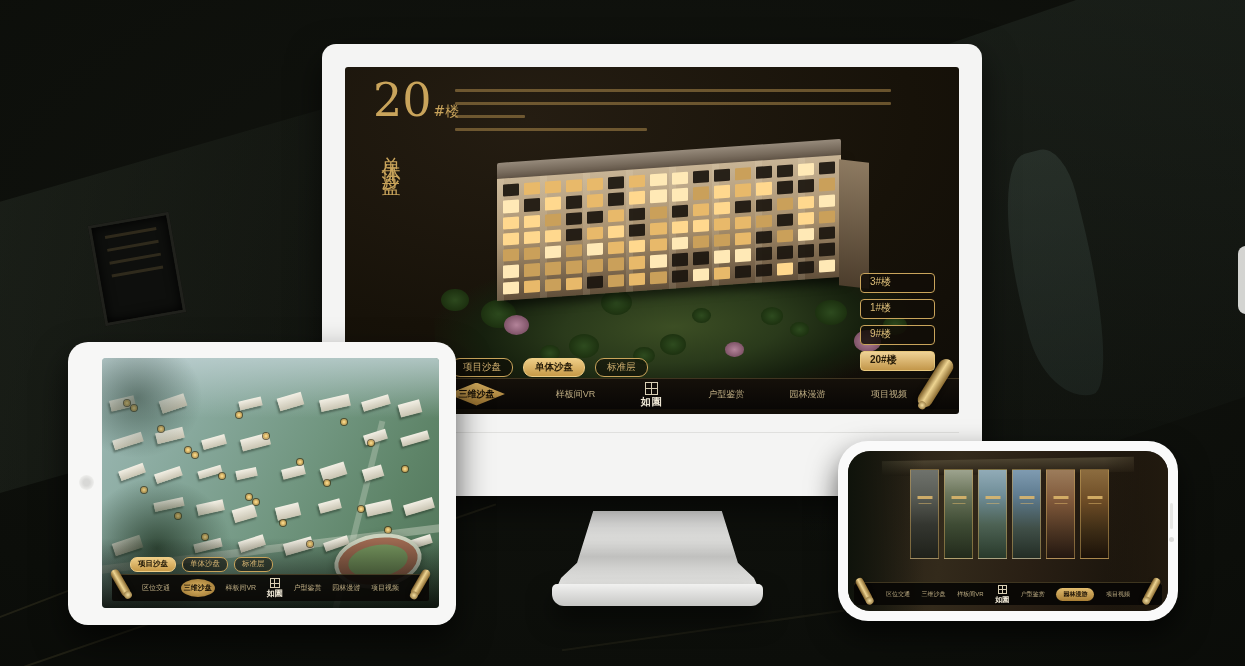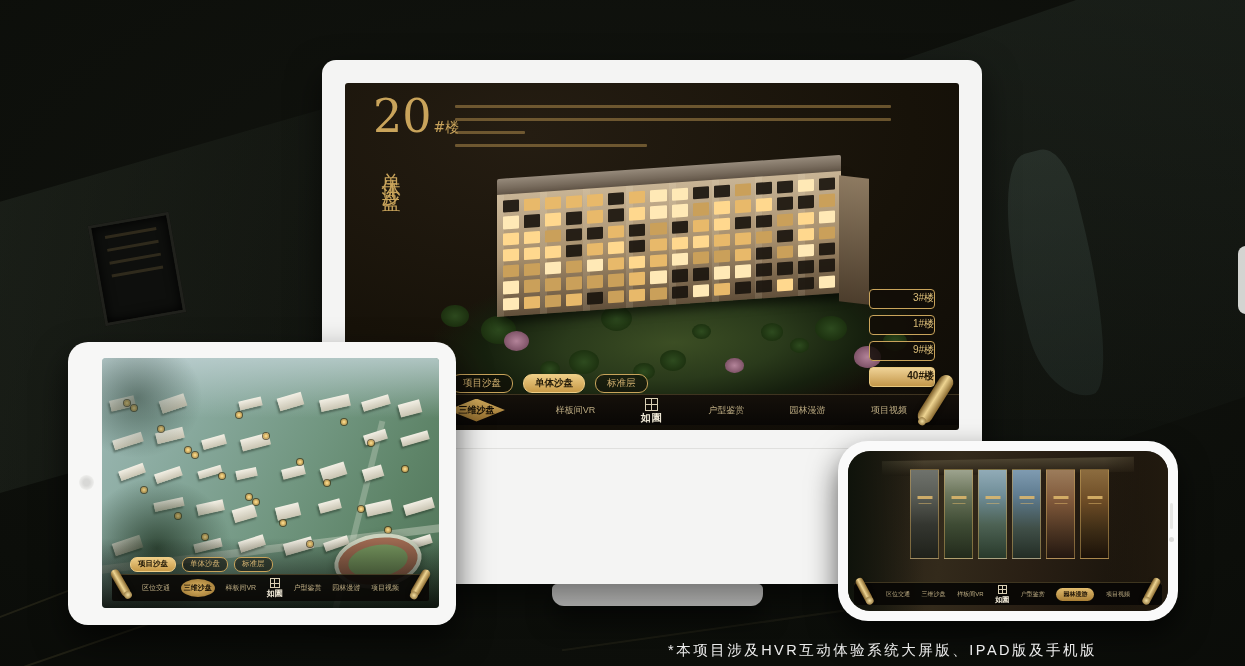--- a/index.html
+++ b/index.html
@@ -21,21 +21,21 @@
   .bgline{height:2px;background:rgba(190,170,110,.12);}
   .bgl1{left:-30px;top:545px;width:430px;transform:rotate(-21deg);}
   .bgl2{left:-10px;top:588px;width:520px;transform:rotate(-19deg);}
   .bgl3{left:560px;top:620px;width:420px;transform:rotate(-8deg);opacity:.6;}
   .bg-sliver{right:-6px;top:246px;width:13px;height:68px;background:#e9e9e7;border-radius:8px 0 0 8px;opacity:.9;}
   
   .title{position:absolute;top:2px;left:0;width:100%;text-align:center;color:#fbfbfb;
          font-size:42px;font-weight:bold;letter-spacing:13px;}
   .footnote{position:absolute;left:668px;top:641px;color:#ececec;font-size:14.5px;letter-spacing:2.5px;}
   
-  .monitor-body{position:absolute;left:322px;top:60px;width:660px;height:524px;background:#f4f4f3;
+  .monitor-body{position:absolute;left:322px;top:44px;width:660px;height:452px;background:#f4f4f3;
          border-radius:14px;box-shadow:0 14px 34px rgba(0,0,0,.6);}
   .monitor-chinline{position:absolute;left:23px;right:23px;top:388px;height:1px;background:#e0e0de;}
   .monitor-screen{position:absolute;left:23px;top:23px;width:614px;height:347px;border-radius:3px;
          overflow:hidden;background:radial-gradient(130% 130% at 30% 15%, #251d12 0%, #171209 48%, #0b0906 100%);}
   .stand-neck{position:absolute;left:557px;top:511px;width:201px;height:76px;
          clip-path:polygon(18% 0,82% 0,90% 68%,98% 88%,100% 100%,0 100%,2% 88%,10% 68%);
          background:linear-gradient(180deg,#f0f0ef 0%,#dddddb 38%,#c0c0be 60%,#d4d4d2 78%,#eaeae8 100%);}
   .stand-base{position:absolute;left:552px;top:584px;width:211px;height:22px;border-radius:5px 5px 12px 12px;
          background:linear-gradient(#f1f1f0,#c6c6c4);box-shadow:0 14px 24px rgba(0,0,0,.55);}
   
@@ -60,22 +60,22 @@
   .b-body::before{content:"";position:absolute;inset:0;
          background:repeating-linear-gradient(90deg,rgba(255,246,222,.10) 0 7px,rgba(0,0,0,0) 7px 43px);}
   #window-grid{position:absolute;inset:6px 6px 6px 6px;display:grid;
          grid-template-columns:repeat(16,1fr);gap:4px 5px;}
   #window-grid div{border-radius:1px;}
   .b-end{position:absolute;left:404px;top:22px;width:30px;height:126px;transform:skewY(7deg);
          background:linear-gradient(180deg,#8d7a61,#4c3d2c);}
   .trees span{position:absolute;border-radius:50%;}
   
   .floor-btns{position:absolute;right:24px;top:206px;display:flex;flex-direction:column;gap:6px;}
-  .fbtn{width:64px;height:18px;line-height:16px;text-align:right;font-size:10px;color:#dcbe79;
-        border:1px solid #c9a45b;border-radius:4px;background:rgba(18,13,7,.85);}
+  .fbtn{width:64px;height:18px;line-height:16px;text-align:left;font-size:10px;color:#dcbe79;
+        border:1px solid #c9a45b;border-radius:4px;background:rgba(18,13,7,.85);padding-left:9px;}
   .fbtn.active{background:linear-gradient(#efd296,#c3974a);color:#241a08;font-weight:bold;border-color:#e8c87e;}
   
   .subtabs{position:absolute;display:flex;gap:10px;}
   .m-subtabs{left:106px;top:291px;}
   .pill{height:17px;line-height:15px;padding:0 11px;font-size:9.5px;color:#d3b271;
         border:1px solid #c9a45b;border-radius:9px;background:rgba(15,11,6,.55);white-space:nowrap;}
   .pill.active{background:linear-gradient(#eecd86,#c79a48);color:#231a08;border-color:#eecd86;font-weight:bold;}
   
   .navbar{position:absolute;display:flex;align-items:center;justify-content:space-between;
         background:linear-gradient(#15100a,#090705);border-top:1px solid rgba(190,160,95,.30);}
@@ -336,21 +336,21 @@
               <div style="background: rgb(255, 233, 182);"></div>
             </div>
           </div>
         <div class="b-end"></div>
       </div>
 
       <div class="floor-btns">
         <div class="fbtn">3#楼</div>
         <div class="fbtn">1#楼</div>
         <div class="fbtn">9#楼</div>
-        <div class="fbtn active">40#楼</div>
+        <div class="fbtn active">20#楼</div>
       </div>
 
       <div class="subtabs m-subtabs">
         <div class="pill">项目沙盘</div>
         <div class="pill active">单体沙盘</div>
         <div class="pill">标准层</div>
       </div>
 
       <div class="navbar m-navbar">
         <span class="nav-item">区位交通</span>
@@ -488,14 +488,13 @@
         <span class="nav-item active-pill">园林漫游</span>
         <span class="nav-item">项目视频</span>
       </div>
       <div class="scroll p-scroll-l"></div>
       <div class="scroll p-scroll-r"></div>
     </div>
     <div class="phone-btn"></div>
     <div class="phone-dot"></div>
   </div>
 
-  <div class="footnote">*本项目涉及HVR互动体验系统大屏版、IPAD版及手机版</div>
 </div>
 
 </body></html>

